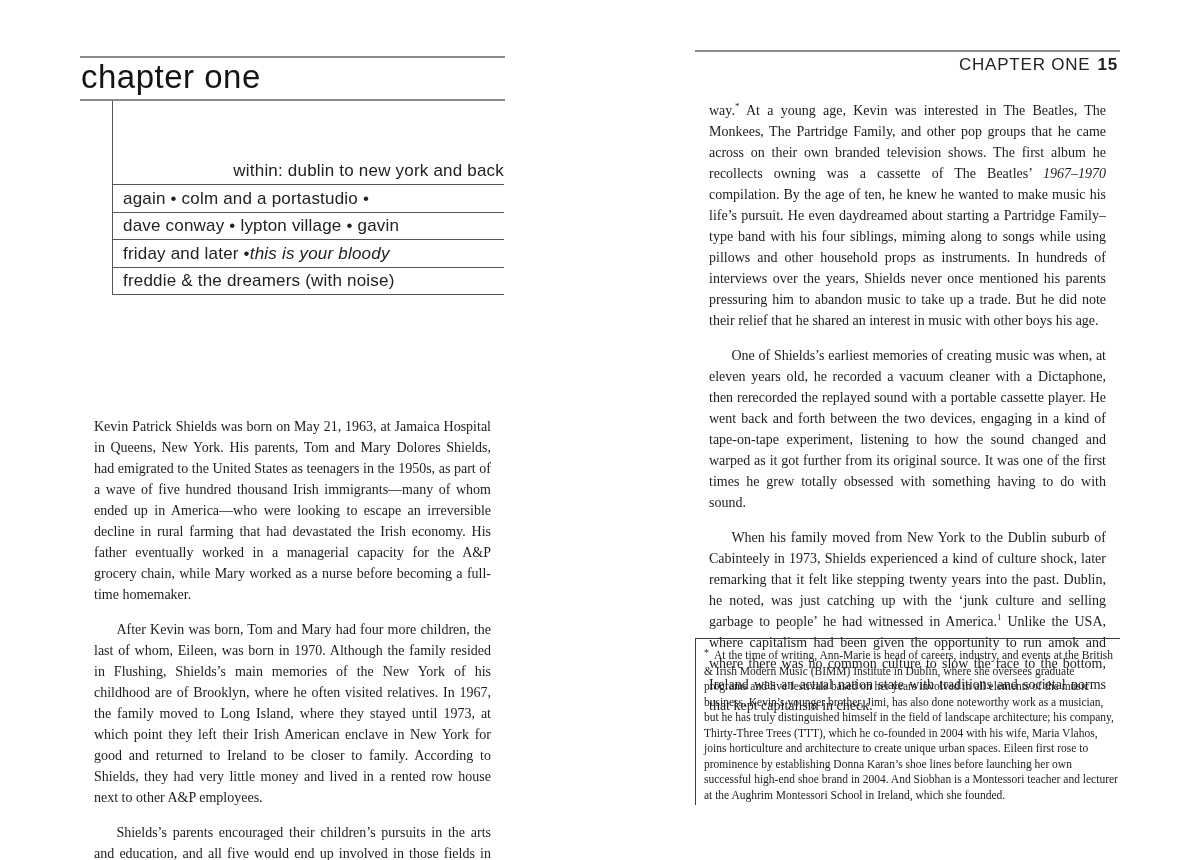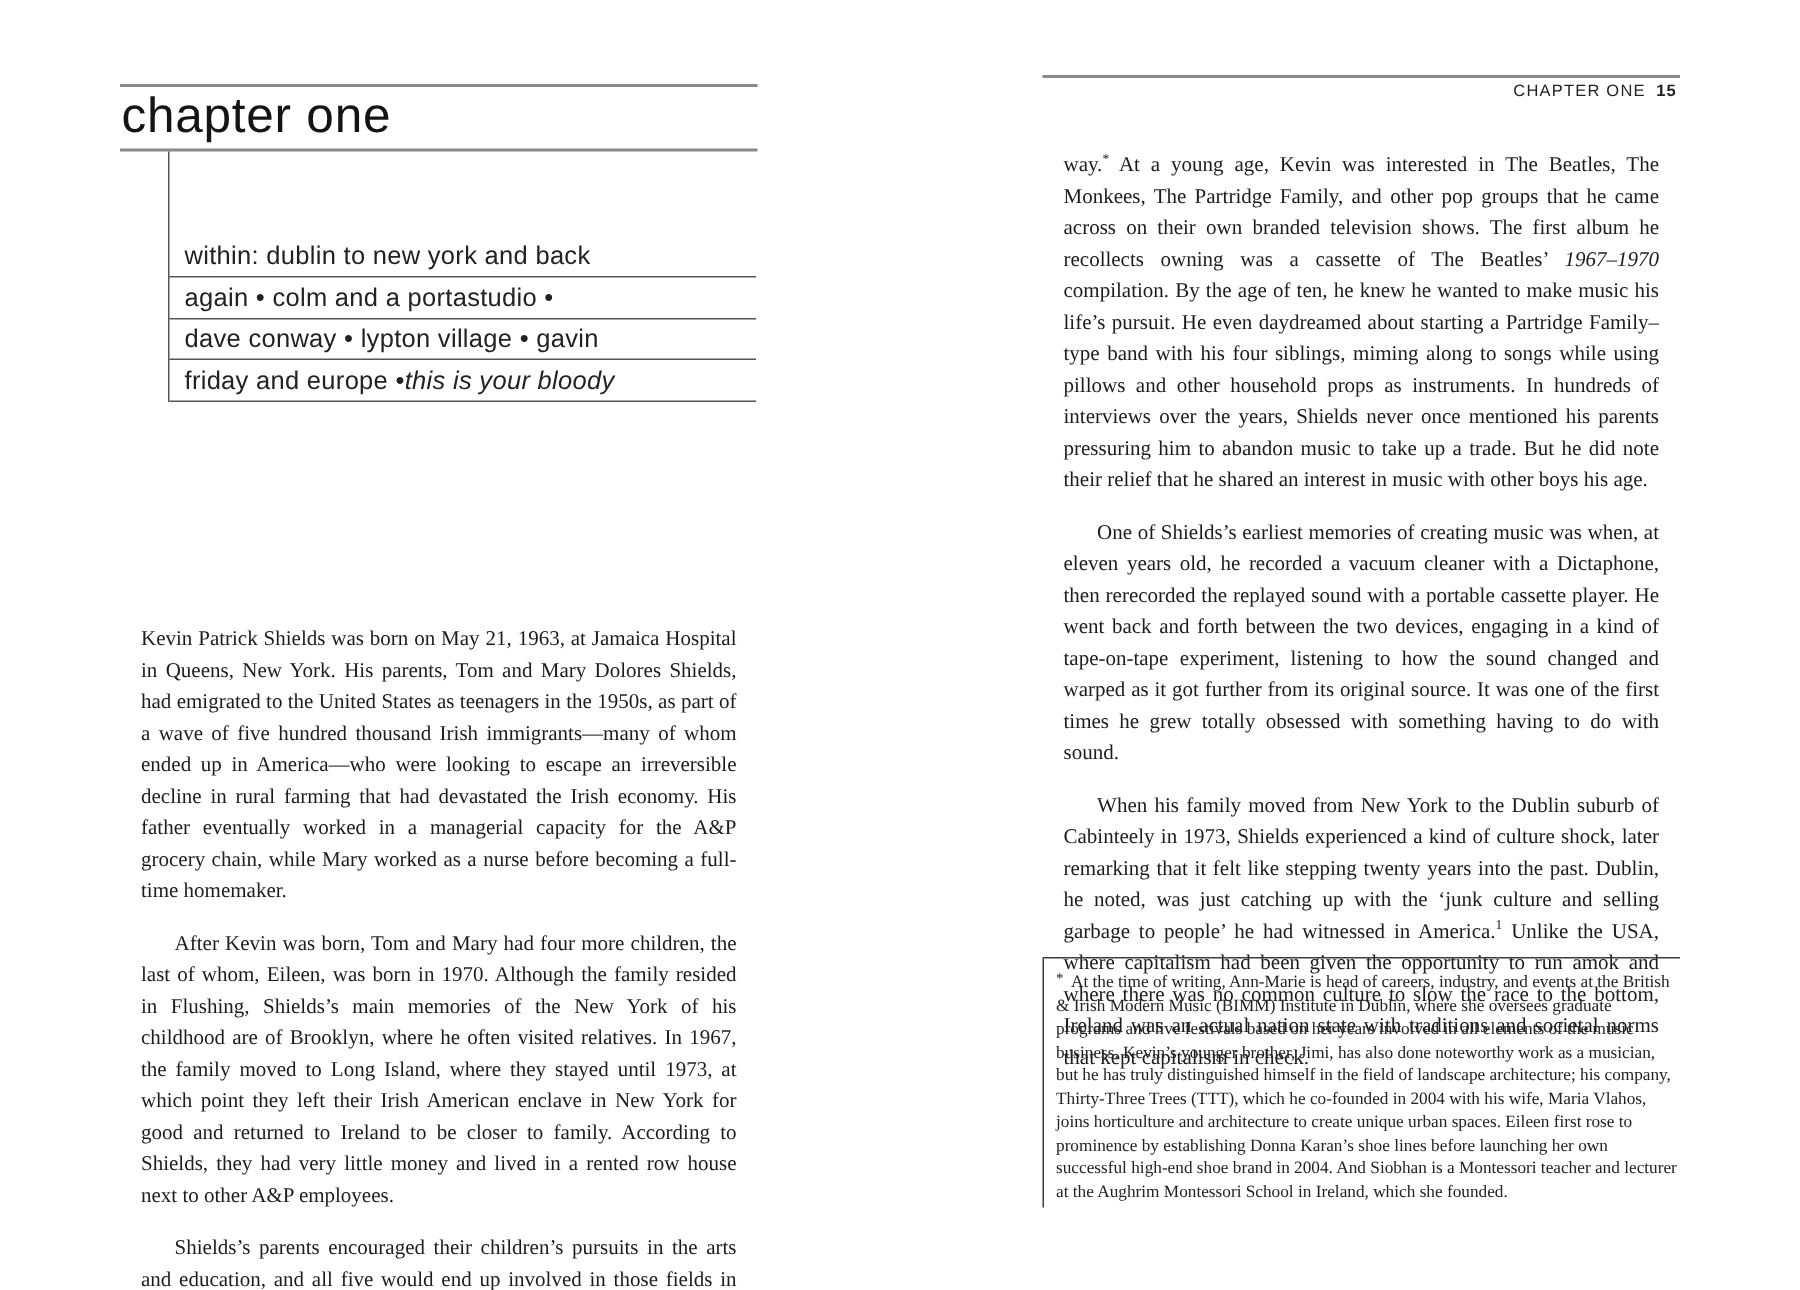--- a/index.html
+++ b/index.html
@@ -32,41 +32,41 @@
   .toc-item {
     box-sizing: border-box;
     height: 27.5px;
     display: flex; align-items: flex-end;
     padding: 0 0 3px 10px;
     border-bottom: 1.5px solid #555;
     font-family: "Liberation Sans", sans-serif;
     font-size: 17px; letter-spacing: 0.2px; color: #222;
     white-space: nowrap; overflow: hidden;
   }
-  .toc-item:first-child { height: 84px; }
+  .toc-item:first-child { height: 84px; justify-content: flex-end; }
   .it { font-style: italic; }
 
   
   .body-text {
     position: absolute; left: 0; width: 425px;
     font-size: 14px; line-height: 21px;
     text-align: justify;
   }
   #left-body  { top: 402px; }
   #right-body { top: 86px; }
   .para { margin: 14px; }
   .para.indent { text-indent: 1.6em; }
   .para sup { font-size: 9px; line-height: 0; }
 
   
   .header-rule { position: absolute; top: 50px; left: 0; width: 425px; height: 2px; background: #8a8a8a; }
   .running-head {
     position: absolute; top: 55px; right: 2px;
     font-family: "Liberation Sans", sans-serif;
-    font-size: 11px; letter-spacing: 0.8px; color: #222;
+    font-size: 17px; letter-spacing: 0.8px; color: #222;
     text-align: left;
   }
   .running-head .pagenum { font-weight: bold; margin-left: 7px; }
 
   
   .footnote {
     position: absolute; top: 638px; left: 0; width: 425px;
     border-top: 1.5px solid #3d3d3d;
   }
   .footnote-inner {
@@ -91,22 +91,25 @@
       <div class="toc-item">
         <span>within: dublin to new york and back</span>
       </div>
       <div class="toc-item">
         <span>again • colm and a portastudio •</span>
       </div>
       <div class="toc-item">
         <span>dave conway • lypton village • gavin</span>
       </div>
       <div class="toc-item">
-        <span>friday and europe • </span>
+        <span>friday and later • </span>
         <span class="it">this is your bloody</span>
+      </div>
+      <div class="toc-item">
+        <span>freddie &amp; the dreamers (with noise)</span>
       </div>
     </div>
 
   <div class="body-text" id="left-body">
       <p class="para"><span>Kevin Patrick Shields was born on May 21, 1963, at Jamaica Hospital in Queens, New York. His parents, Tom and Mary Dolores Shields, had emigrated to the United States as teenagers in the 1950s, as part of a wave of five hundred thousand Irish immigrants—many of whom ended up in America—who were looking to escape an irreversible decline in rural farming that had devastated the Irish economy. His father eventually worked in a managerial capacity for the A&amp;P grocery chain, while Mary worked as a nurse before becoming a full-time homemaker.</span></p>
       <p class="para indent"><span>After Kevin was born, Tom and Mary had four more children, the last of whom, Eileen, was born in 1970. Although the family resided in Flushing, Shields’s main memories of the New York of his childhood are of Brooklyn, where he often visited relatives. In 1967, the family moved to Long Island, where they stayed until 1973, at which point they left their Irish American enclave in New York for good and returned to Ireland to be closer to family. According to Shields, they had very little money and lived in a rented row house next to other A&amp;P employees.</span></p>
       <p class="para indent"><span>Shields’s parents encouraged their children’s pursuits in the arts and education, and all five would end up involved in those fields in some</span></p>
     </div>
 </div>
 

